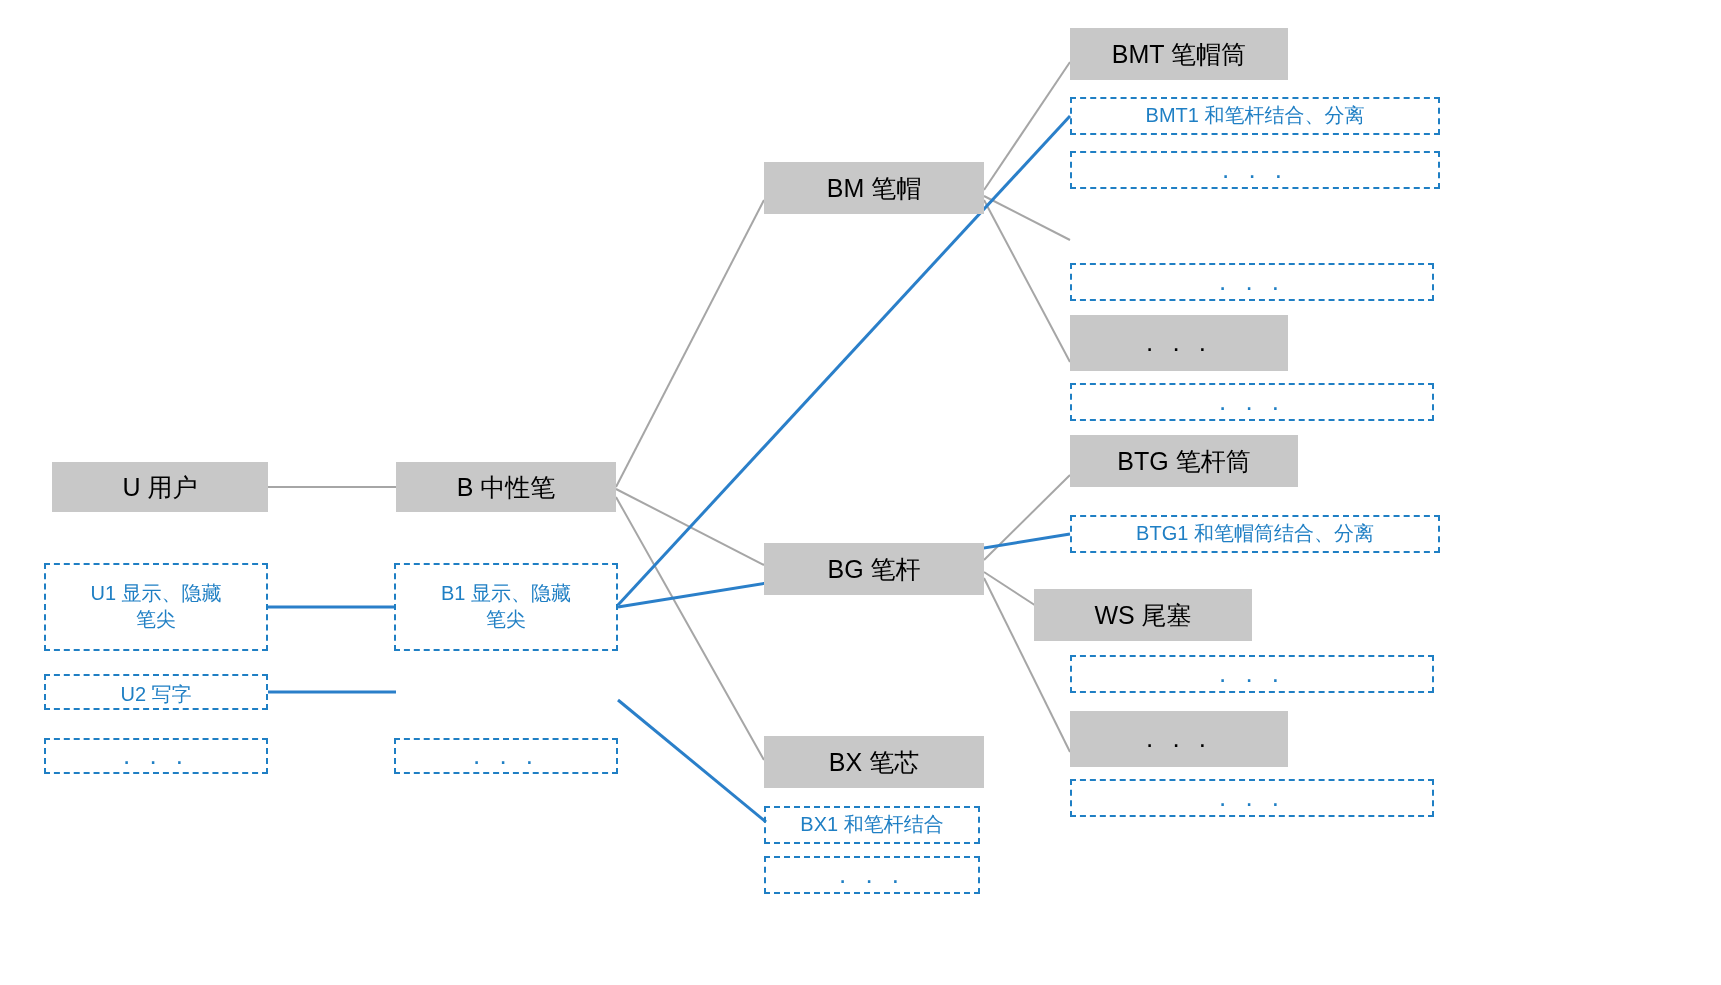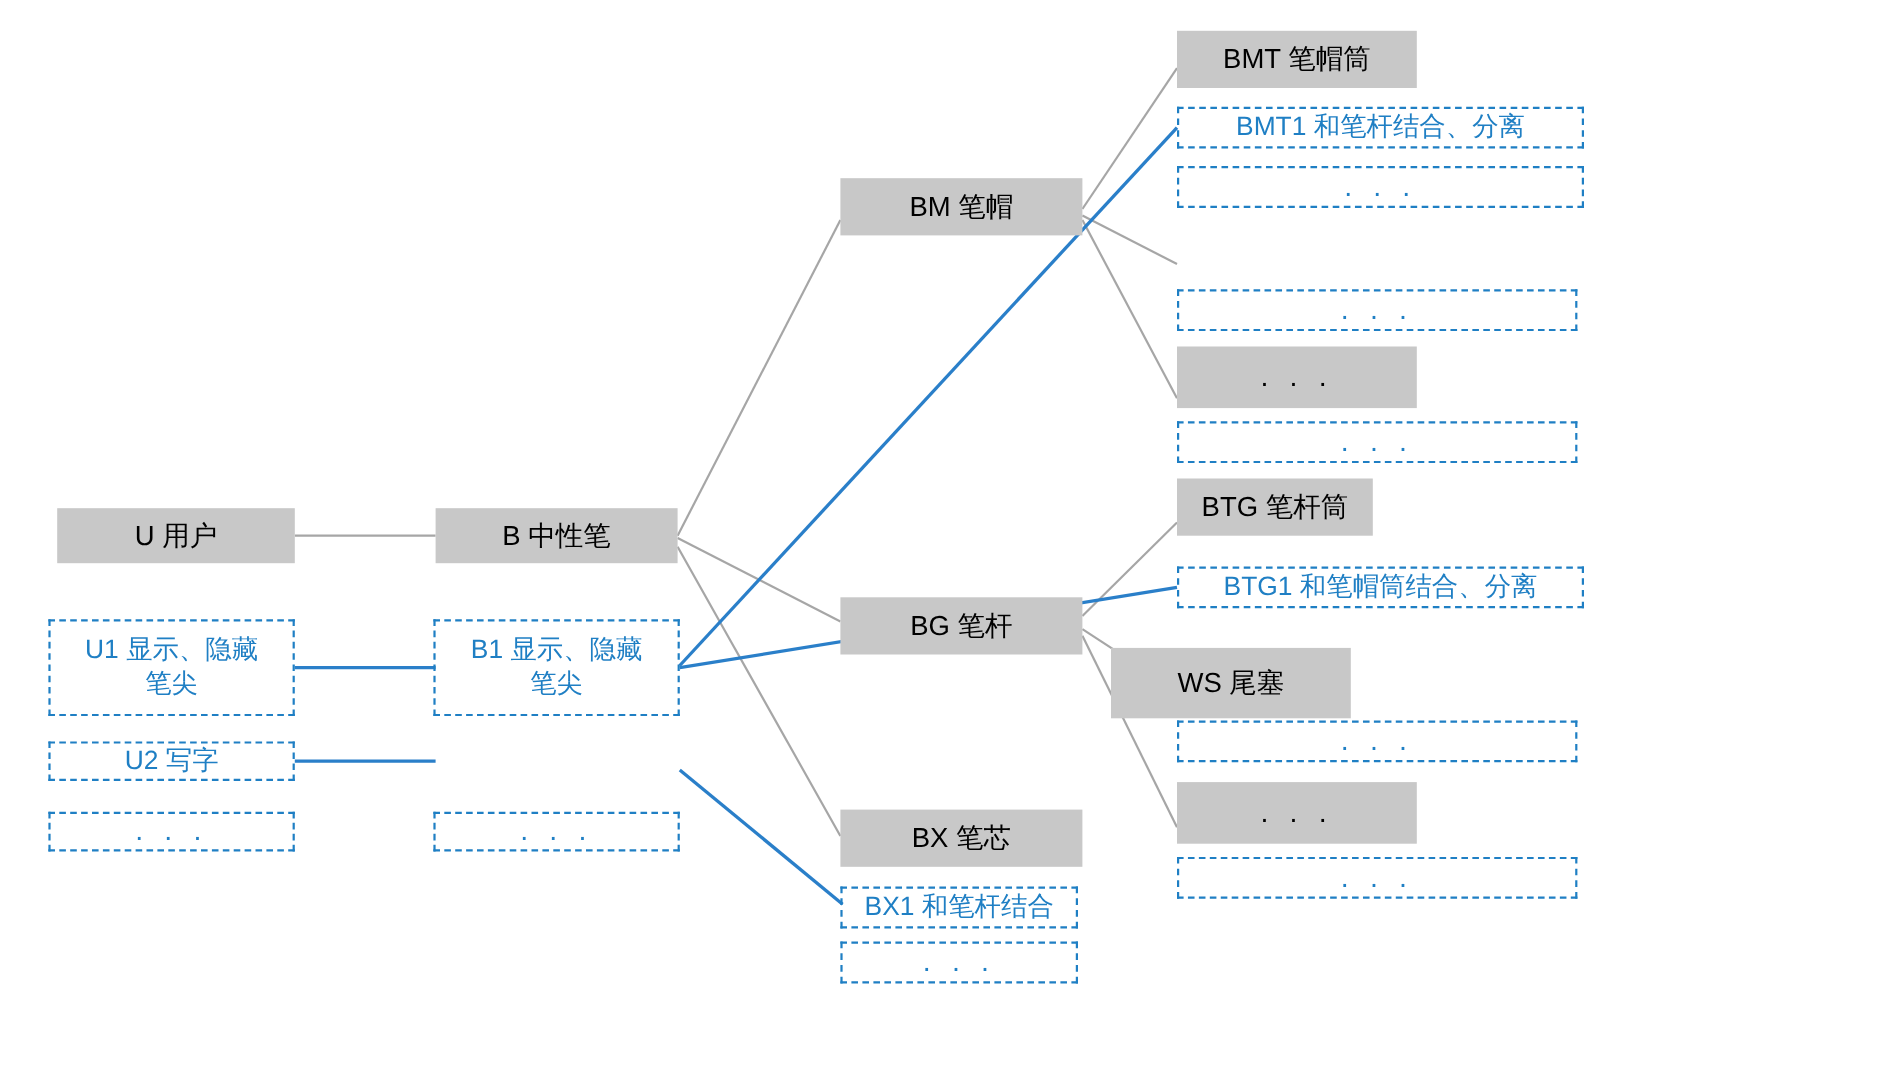--- a/index.html
+++ b/index.html
@@ -40,21 +40,21 @@
   .node.solid {
     background: #c8c8c8;
     color: #000000;
     border: 0;
     font-size: 25px;
   }
   .node.dashed {
     background: transparent;
     color: #1f7fc4;
     border: 2px dashed #1f7fc4;
-    font-size: 24px;
+    font-size: 20px;
   }
   .node.ellipsis {
     letter-spacing: 6px;
     font-size: 26px;
   }
   .node.solid.ellipsis {
     color: #000000;
   }
 </style>
 </head>
@@ -153,29 +153,29 @@
   </div>
 
   <div class="node solid ellipsis" style="left:1070px; top:315px; width:218px; height:56px;">
     <span>. . .</span>
   </div>
 
   <div class="node dashed ellipsis" style="left:1070px; top:383px; width:364px; height:38px;">
     <span>. . .</span>
   </div>
 
-  <div class="node solid" style="left:1070px; top:435px; width:178px; height:52px;">
+  <div class="node solid" style="left:1070px; top:435px; width:228px; height:52px;">
     <span>BTG  笔杆筒</span>
   </div>
 
   <div class="node dashed" style="left:1070px; top:515px; width:370px; height:38px;">
     <span>BTG1  和笔帽筒结合、分离</span>
   </div>
 
-  <div class="node solid" style="left:1010px; top:589px; width:218px; height:64px;">
+  <div class="node solid" style="left:1034px; top:589px; width:218px; height:52px;">
     <span>WS  尾塞</span>
   </div>
 
   <div class="node dashed ellipsis" style="left:1070px; top:655px; width:364px; height:38px;">
     <span>. . .</span>
   </div>
 
   <div class="node solid ellipsis" style="left:1070px; top:711px; width:218px; height:56px;">
     <span>. . .</span>
   </div>

